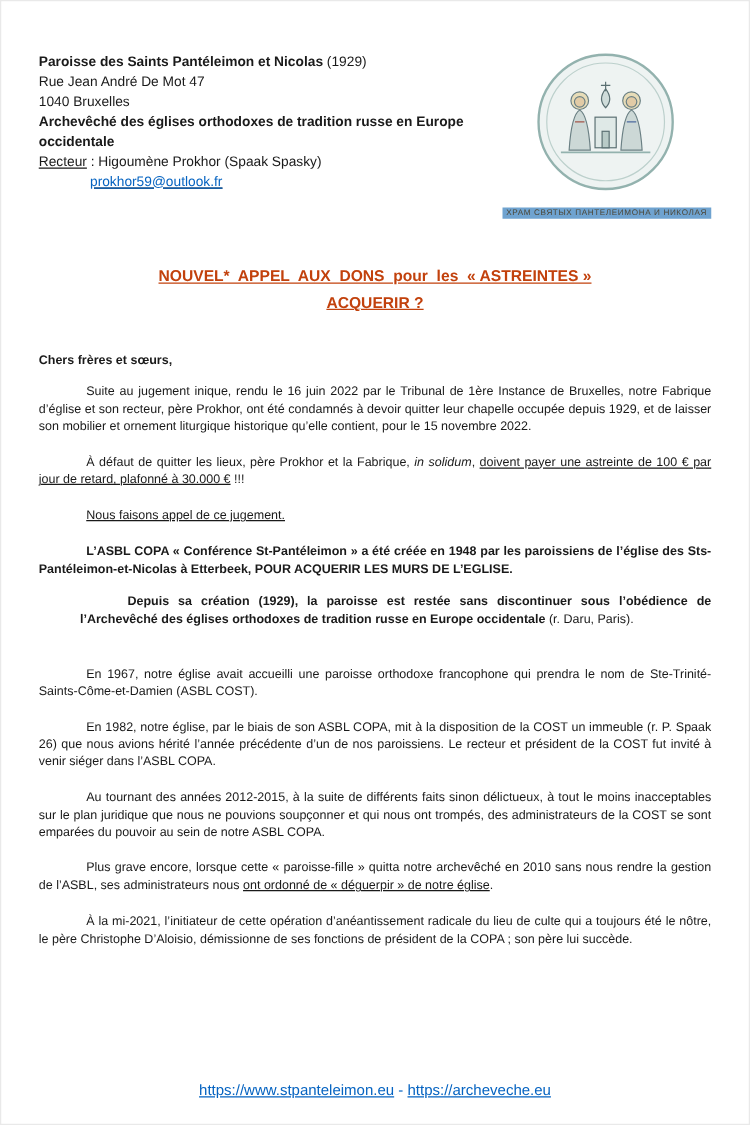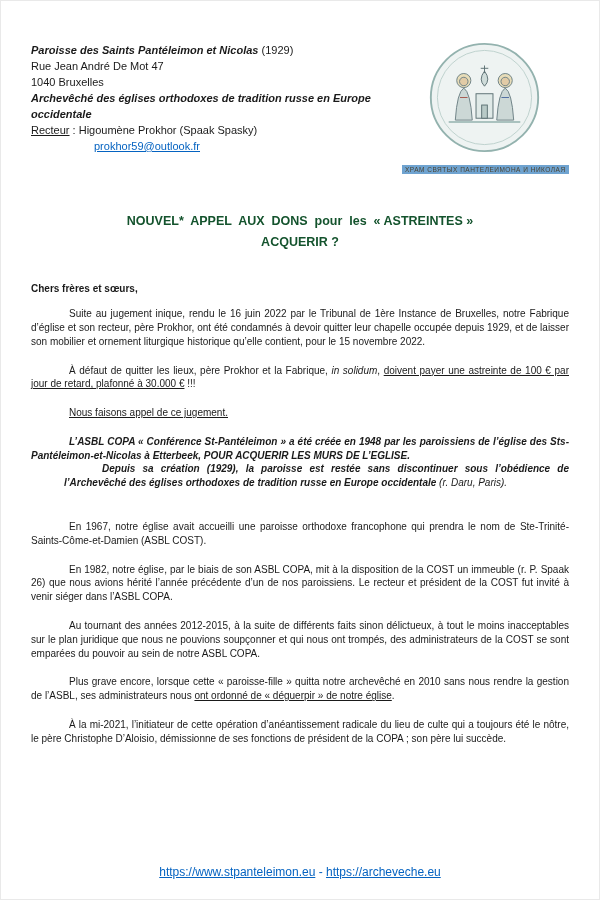--- a/index.html
+++ b/index.html
@@ -9,49 +9,49 @@
     font-family: "Liberation Sans", sans-serif;
     color: #1a1a1a;
     position: relative;
     border: 1px solid #e9e9e9;
     overflow: hidden;
   }
   .page { width: 100%; height: 100%; padding: 42px 30px 20px 30px; position: relative; }
 
   
   .header-block { width: 340px; font-size: 11px; line-height: 1.45; }
-  .bold { font-weight: bold; font-style: italic; }
+  .bold { font-weight: bold; }
   .u { text-decoration: underline; }
   .it { font-style: italic; }
   .normal { font-weight: normal; }
   .link { color: #0563c1; text-decoration: underline; cursor: pointer; }
-  .email-line { margin-left: 63px; text-decoration: underline; }
+  .email-line { margin-left: 41px; text-decoration: underline; }
 
   
   .logo-wrap { position: absolute; top: 40px; right: 32px; width: 165px; text-align: center; }
   .seal-caption {
     display: inline-block;
     margin-top: 2px;
     background: #6fa3d0;
     color: #4a4434;
     font-size: 6.5px;
     letter-spacing: 0.5px;
     padding: 1px 3px;
     white-space: nowrap;
   }
 
   
-  .title-block { text-align: center; margin-top: 56px; font-weight: bold; font-size: 12.5px; line-height: 1.75; color: #14532d; }
+  .title-block { text-align: center; margin-top: 56px; font-weight: bold; font-size: 12.5px; line-height: 1.75; color: #c2410c; text-decoration: underline; }
   .title-line { white-space: pre-wrap; }
 
   
   .body-block { margin-top: 28px; font-size: 10px; line-height: 1.38; }
   .para { text-align: justify; text-indent: 38px; margin-bottom: 15px; }
   .para.noindent { text-indent: 0; }
-  .para.tight { margin-bottom: 0; }
+  .para.tight { margin-bottom: 13px; }
   .para.gap-after { margin-bottom: 30px; margin-left: 33px; }
   .greeting { font-weight: bold; margin-bottom: 11px; }
 
   
   .footer { position: absolute; bottom: 20px; left: 0; width: 100%; text-align: center; font-size: 12px; }
   .footer .sep { color: #0563c1; white-space: pre; }
 </style>
 </head>
 <body>
 

